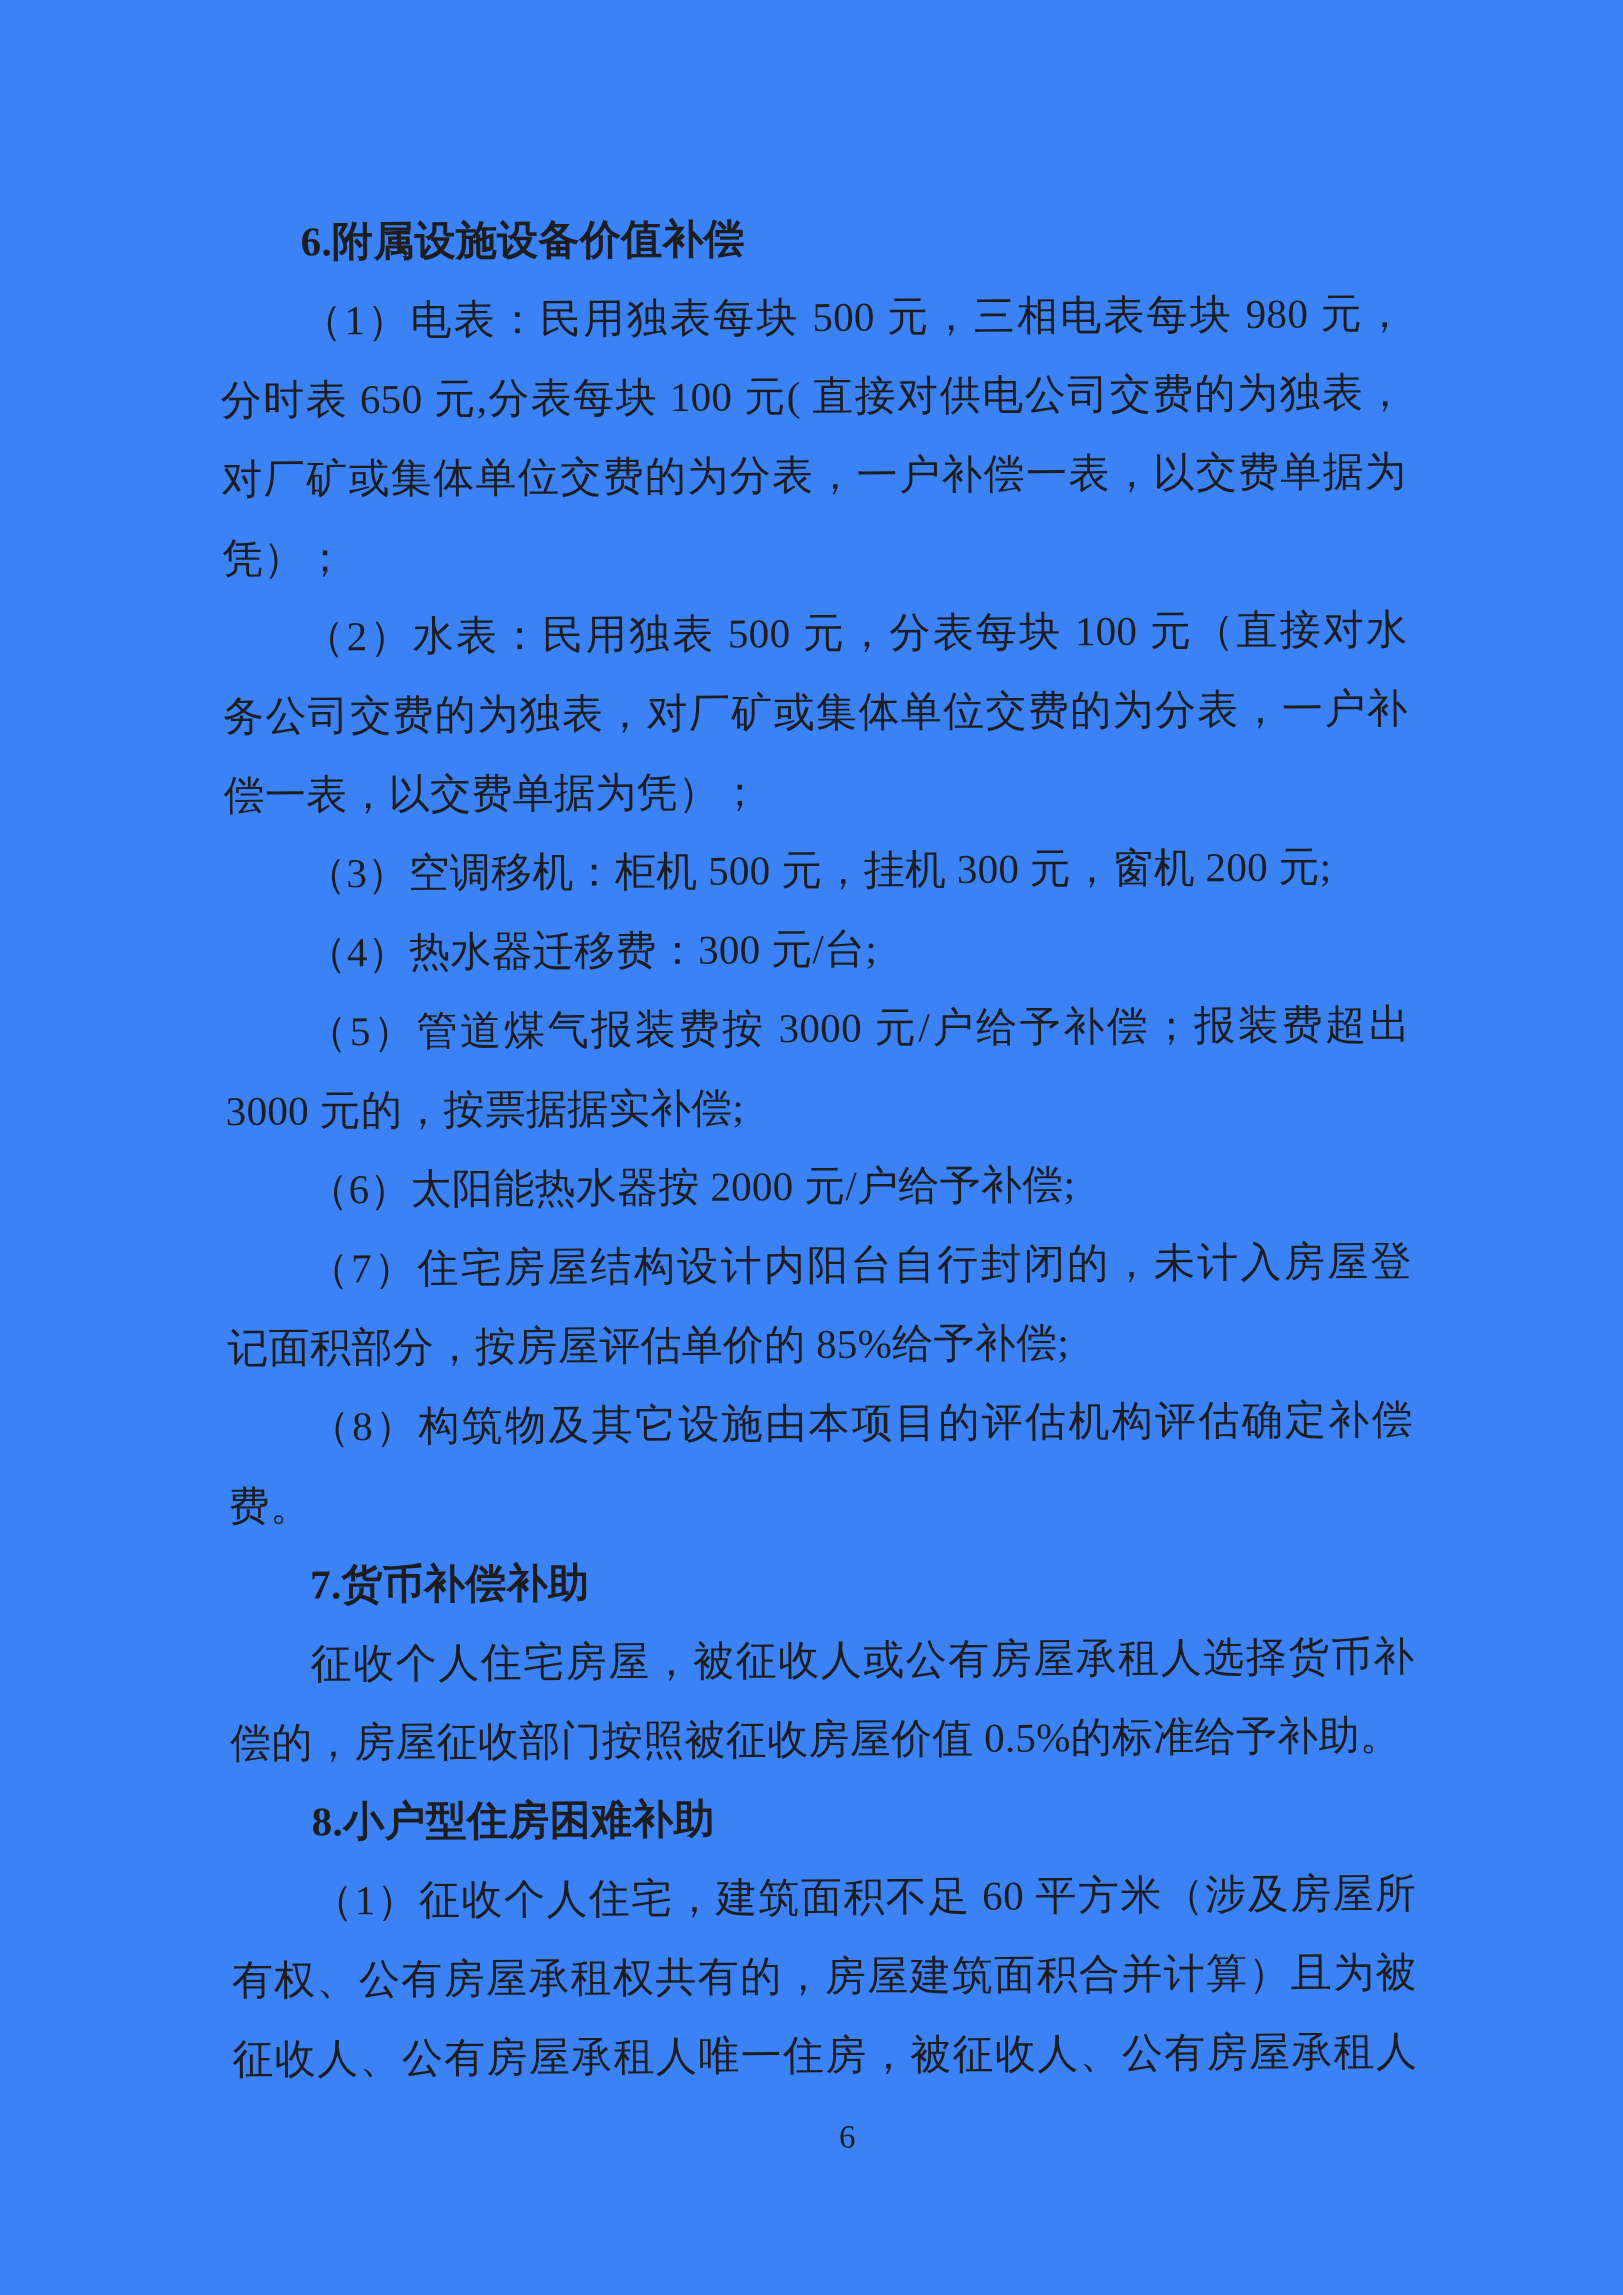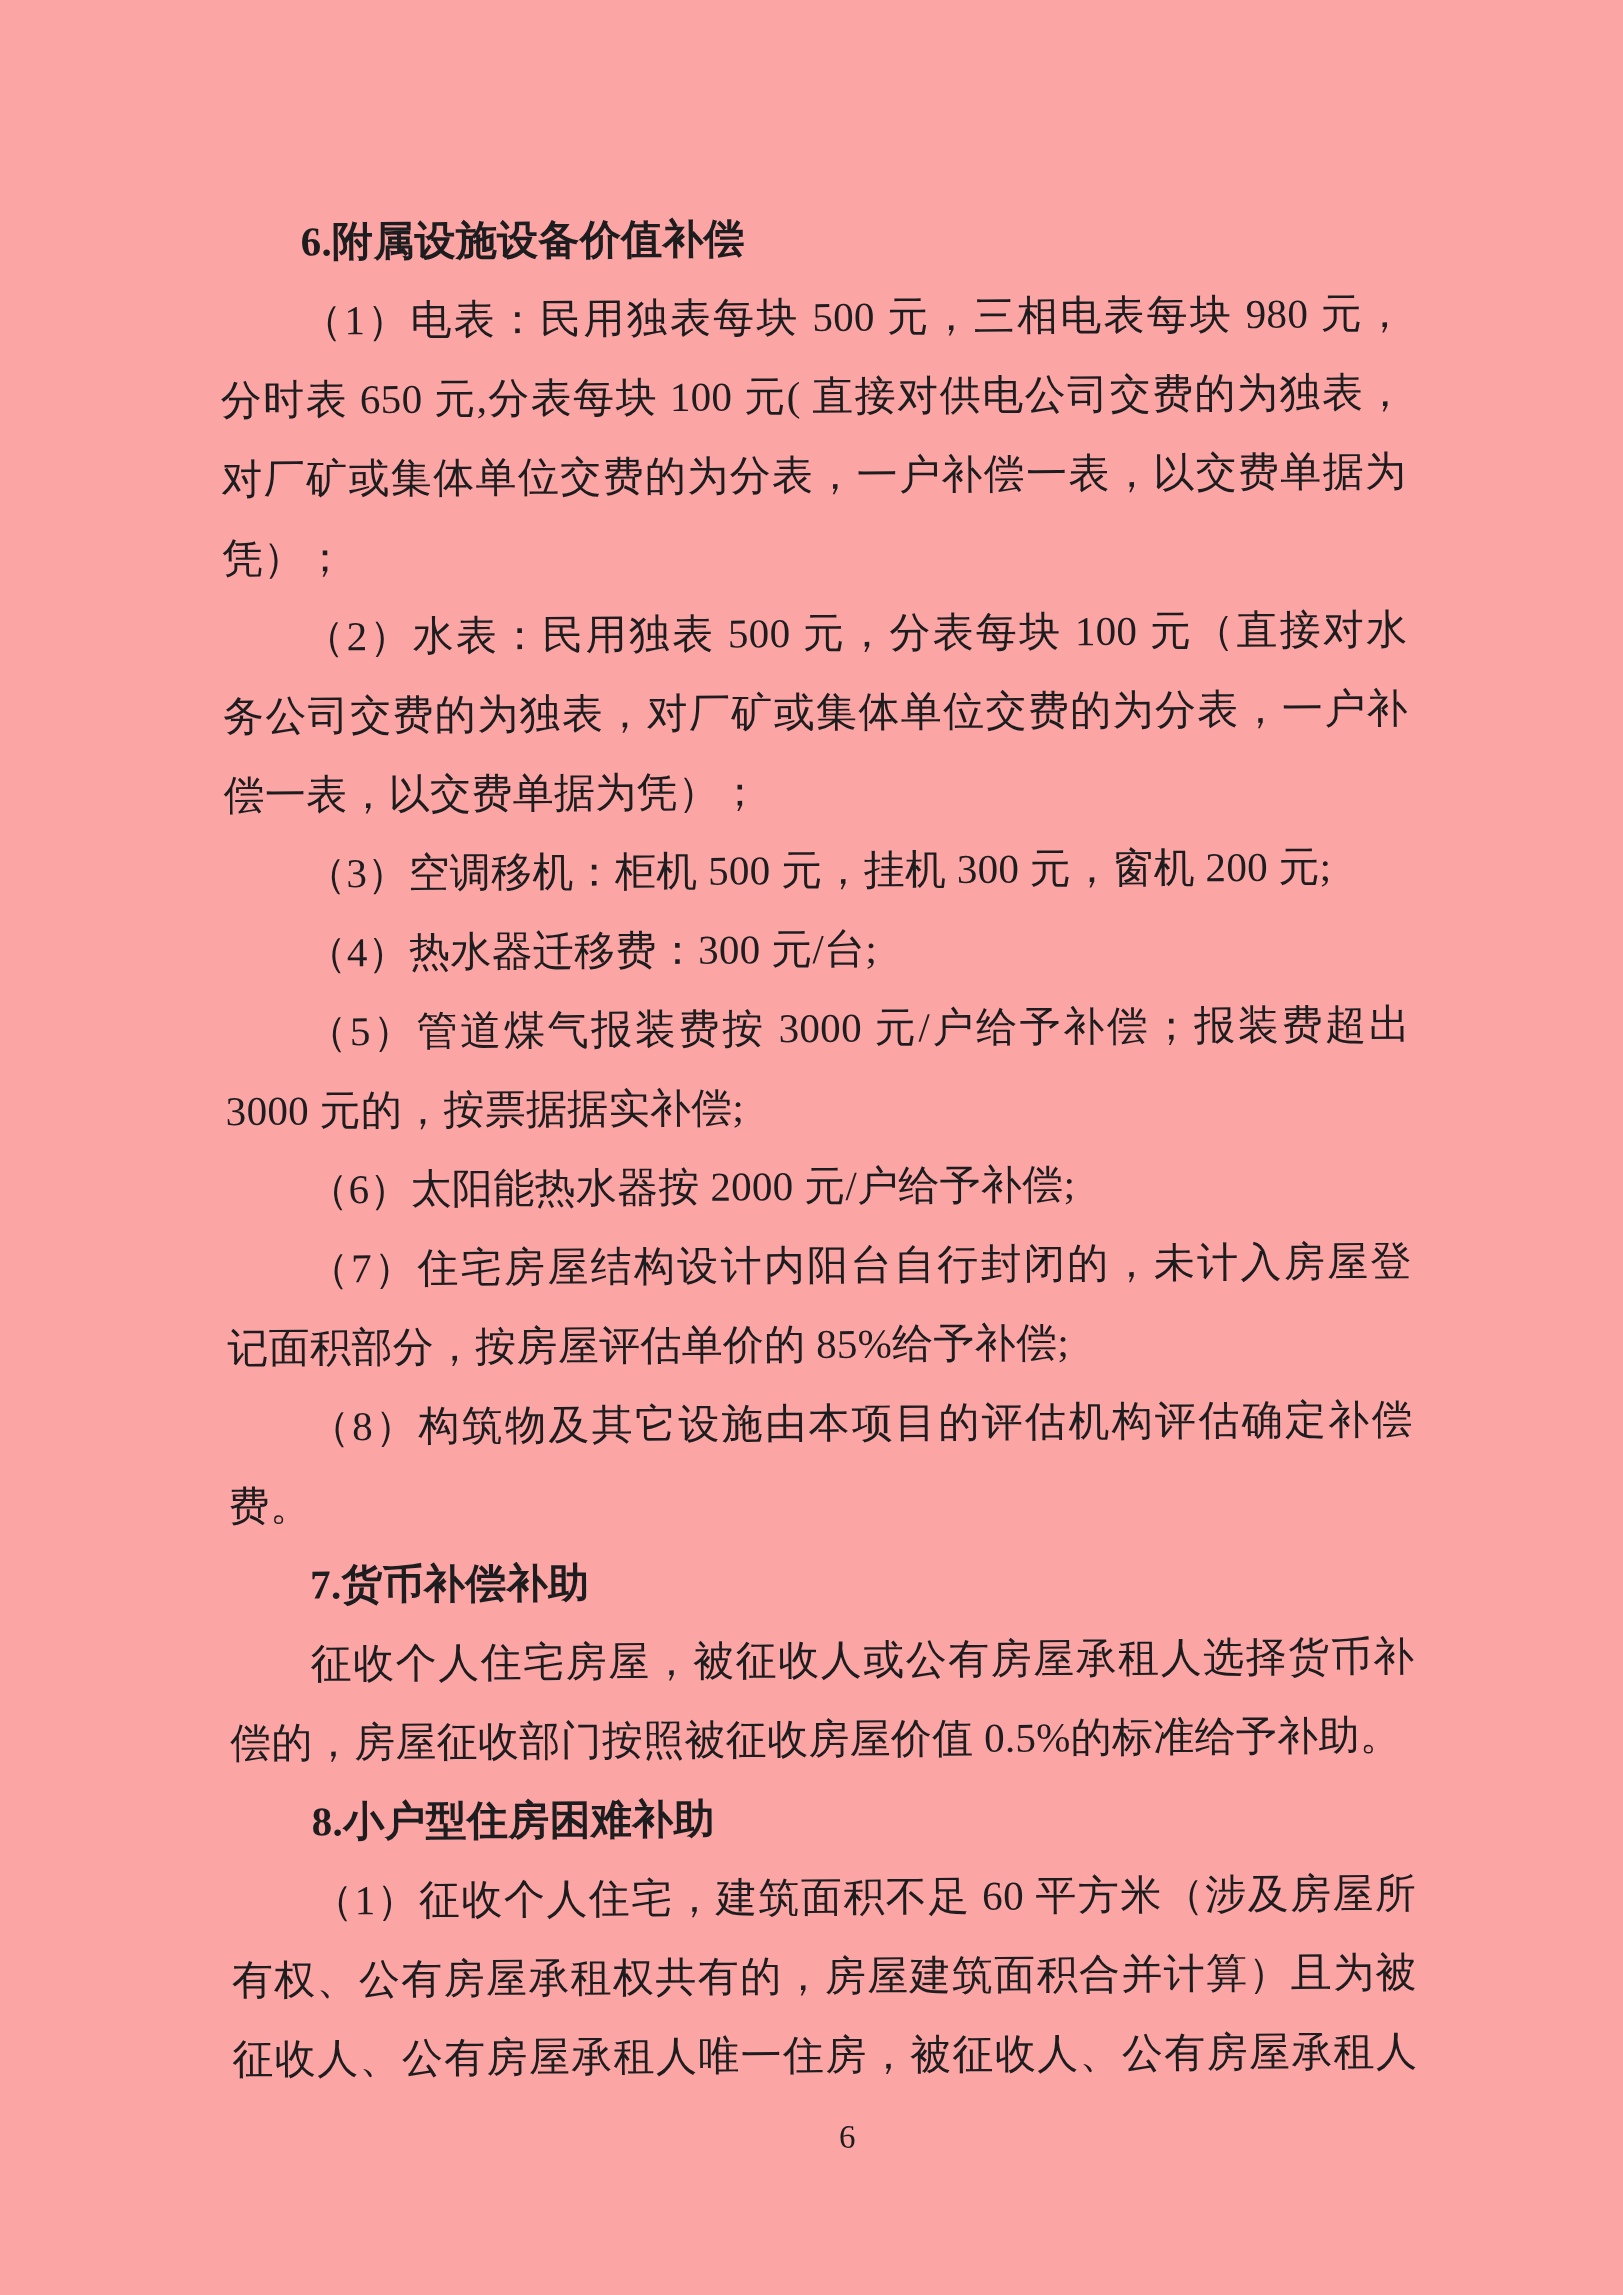--- a/index.html
+++ b/index.html
@@ -48,21 +48,21 @@
     top: 2121px;
     font-family: "Liberation Serif", serif;
     font-size: 33px;
     line-height: 33px;
     color: #1d1d1f;
   }
 </style>
 </head>
 <body>
 
-<div class="page" style="background: #fca5a5;">
+<div class="page" style="background: #3b82f6;">
   <div class="doc-body">
       <div class="line heading indent" style="color: rgb(29, 29, 31);">6.附属设施设备价值补偿</div>
       <div class="line indent justify" style="color: rgb(29, 29, 31);">（1）电表：民用独表每块 500 元，三相电表每块 980 元，</div>
       <div class="line justify" style="color: rgb(29, 29, 31);">分时表 650 元,分表每块 100 元( 直接对供电公司交费的为独表，</div>
       <div class="line justify" style="color: rgb(29, 29, 31);">对厂矿或集体单位交费的为分表，一户补偿一表，以交费单据为</div>
       <div class="line" style="color: rgb(29, 29, 31);">凭）；</div>
       <div class="line indent justify" style="color: rgb(29, 29, 31);">（2）水表：民用独表 500 元，分表每块 100 元（直接对水</div>
       <div class="line justify" style="color: rgb(29, 29, 31);">务公司交费的为独表，对厂矿或集体单位交费的为分表，一户补</div>
       <div class="line" style="color: rgb(29, 29, 31);">偿一表，以交费单据为凭）；</div>
       <div class="line indent" style="color: rgb(29, 29, 31);">（3）空调移机：柜机 500 元，挂机 300 元，窗机 200 元;</div>

